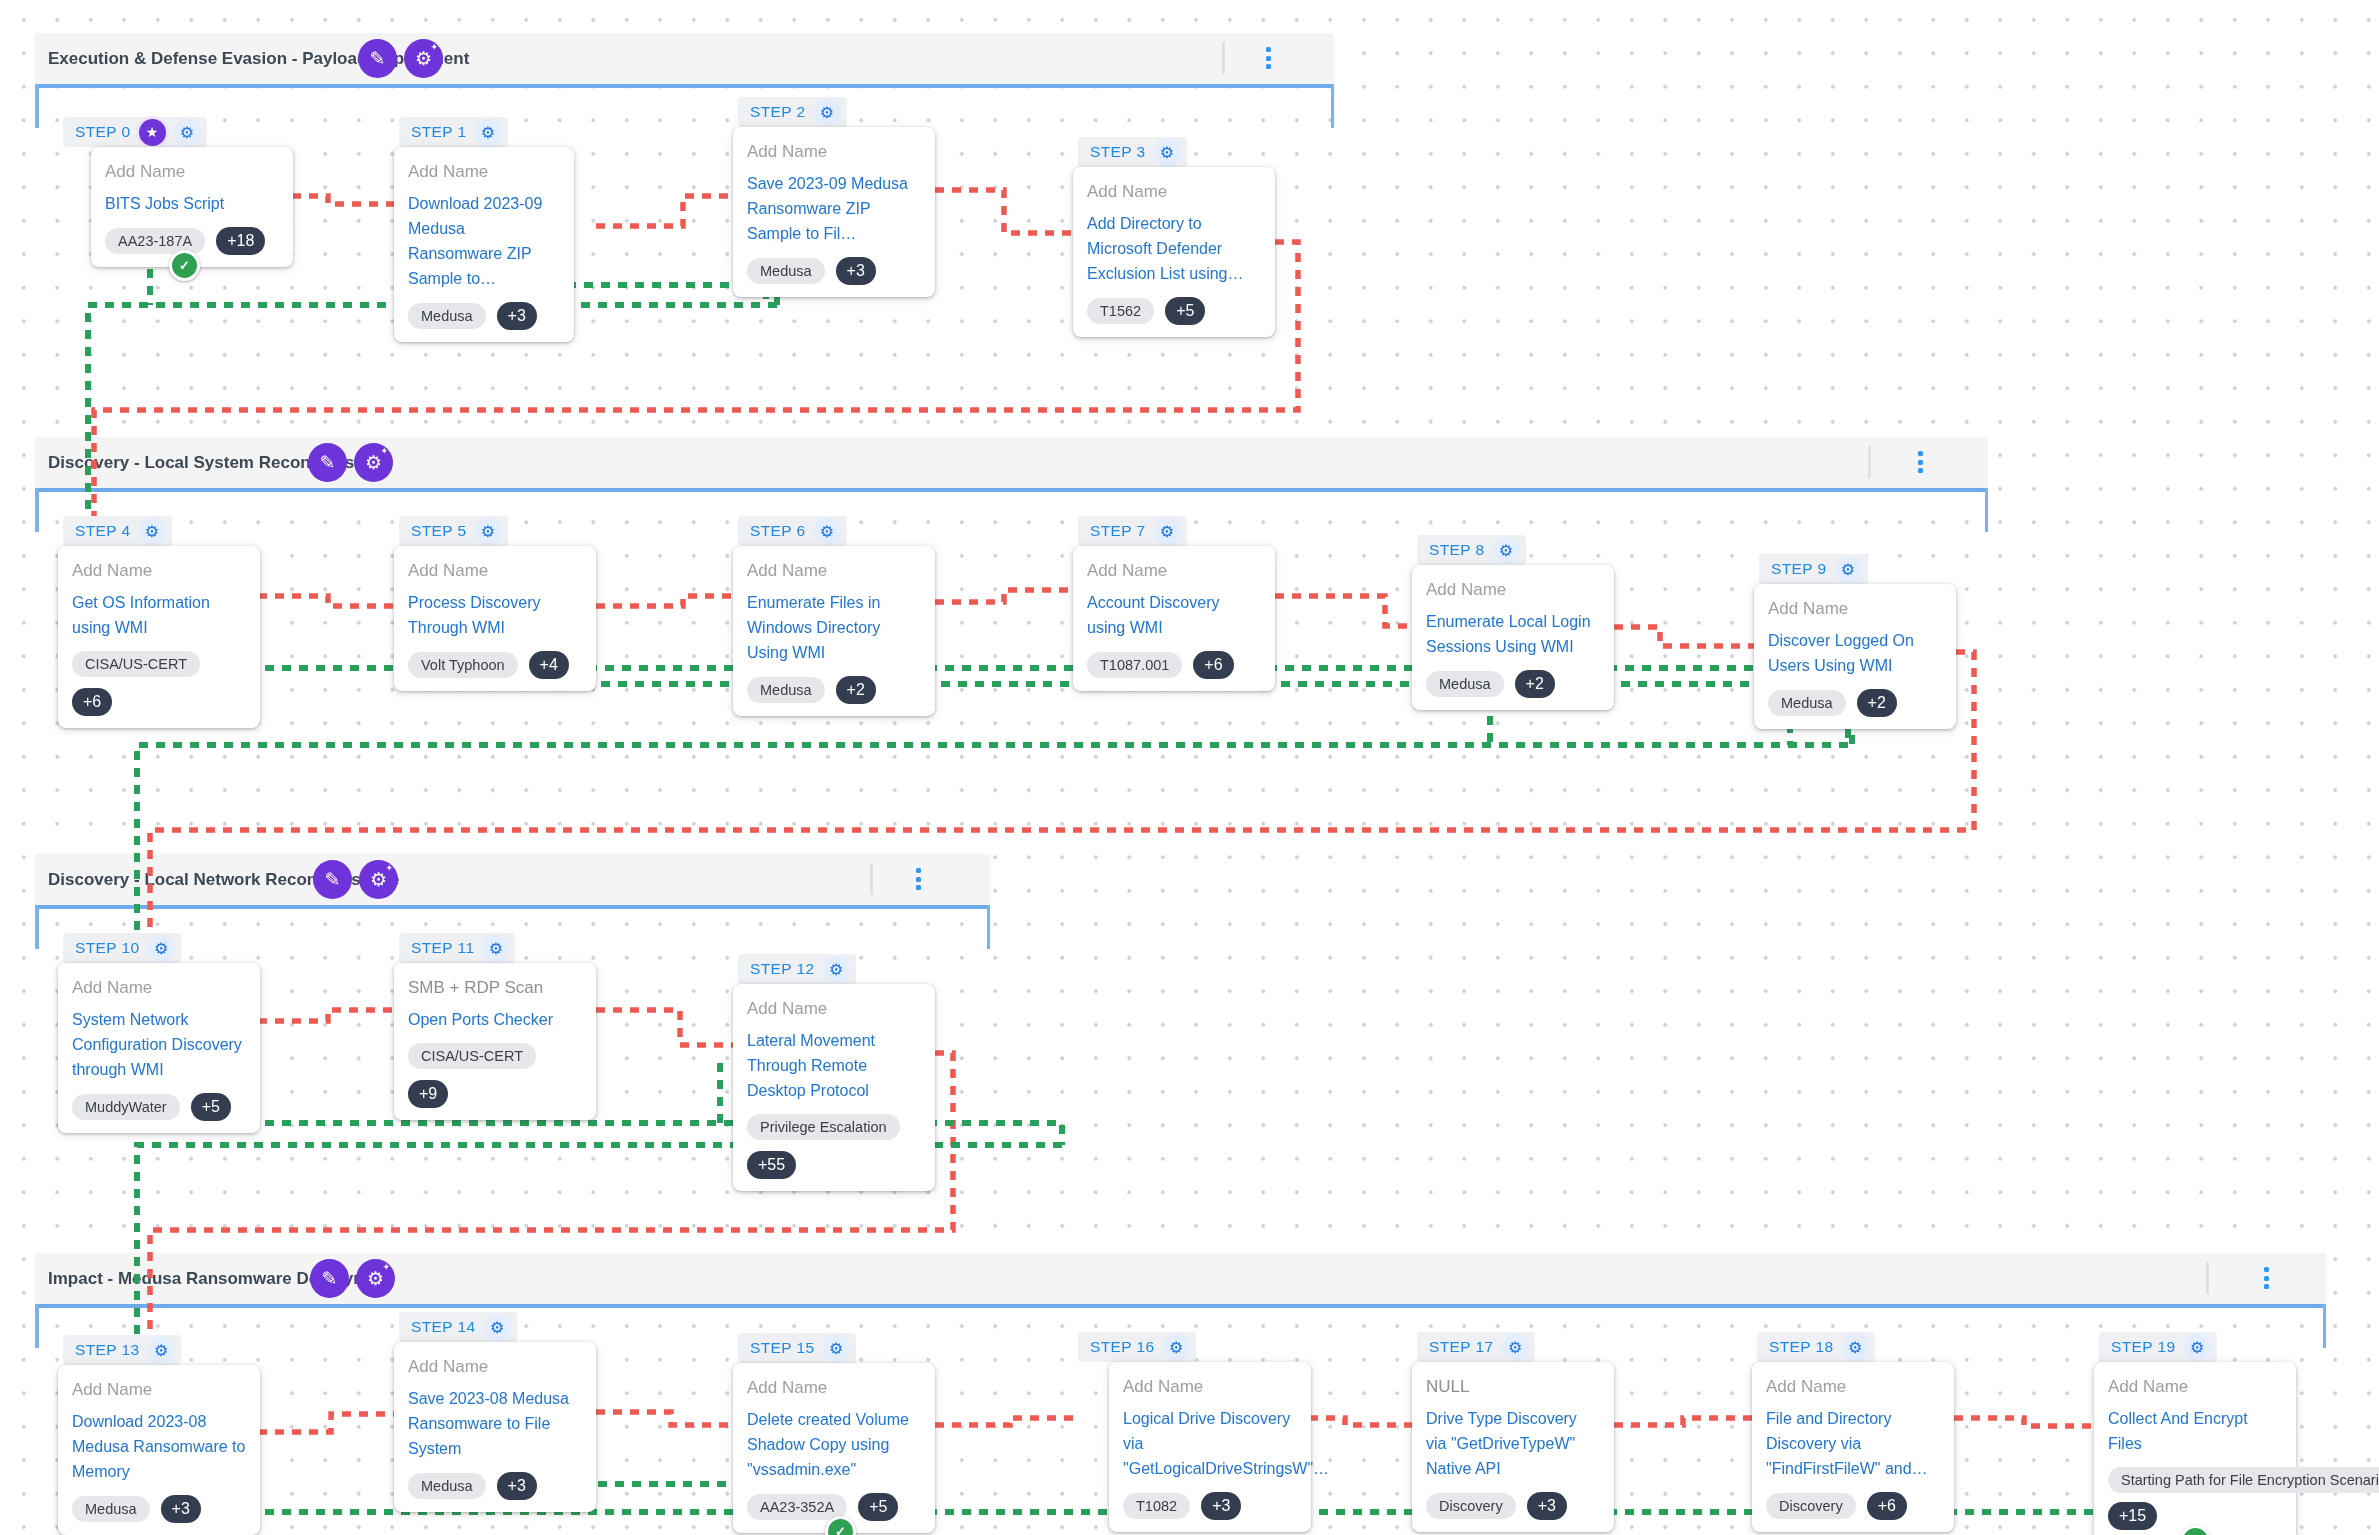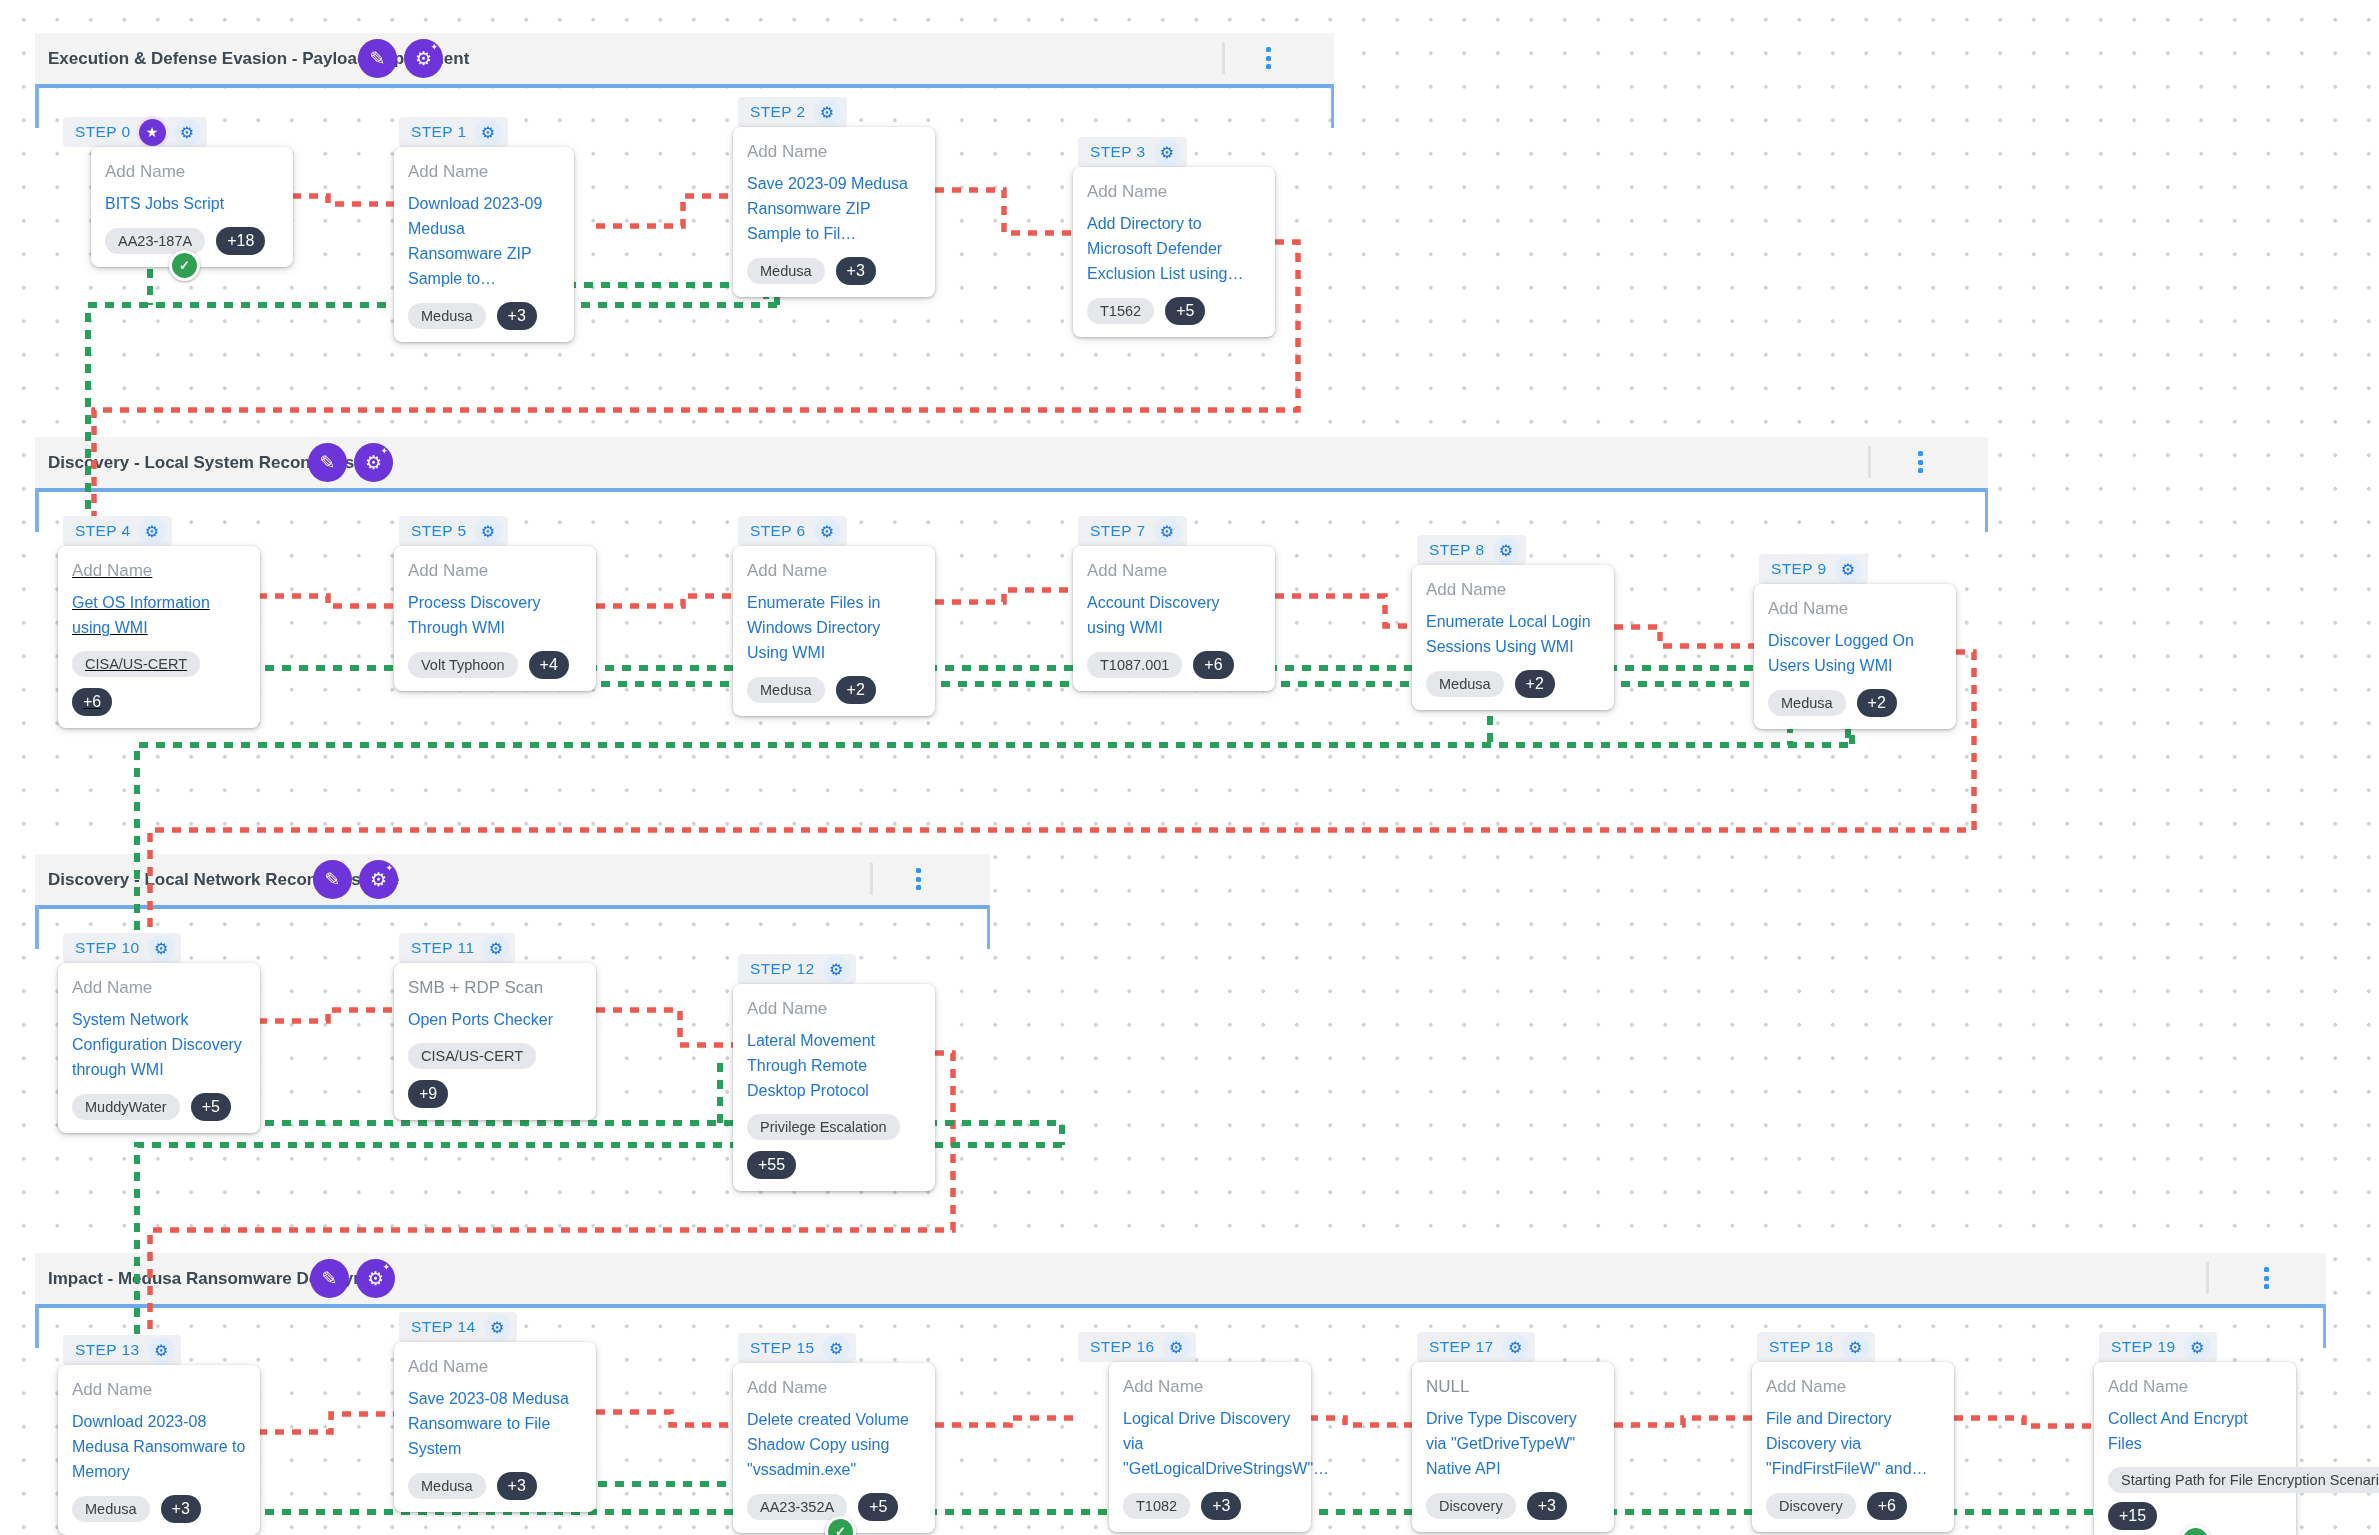--- a/index.html
+++ b/index.html
@@ -283,21 +283,21 @@
         <span class="pill">
           <span>T1562</span>
           
         </span>
         <span class="count">+5</span>
       </div>
 
     </div>
   </div>
 
-  <div class="step" style="left: 58px; top: 546px; width: 202px; text-decoration: underline;">
+  <div class="step" style="left: 58px; top: 546px; width: 202px;">
     <div class="step-chip">
       <span class="step-label">STEP 4</span>
 
       <span class="chip-gear">
         <span>⚙</span>
       </span>
     </div>
     <div class="card" style="min-height: 100px;">
       <div class="card-name">Add Name</div>
       <div class="card-title">Get OS Information using WMI</div>

